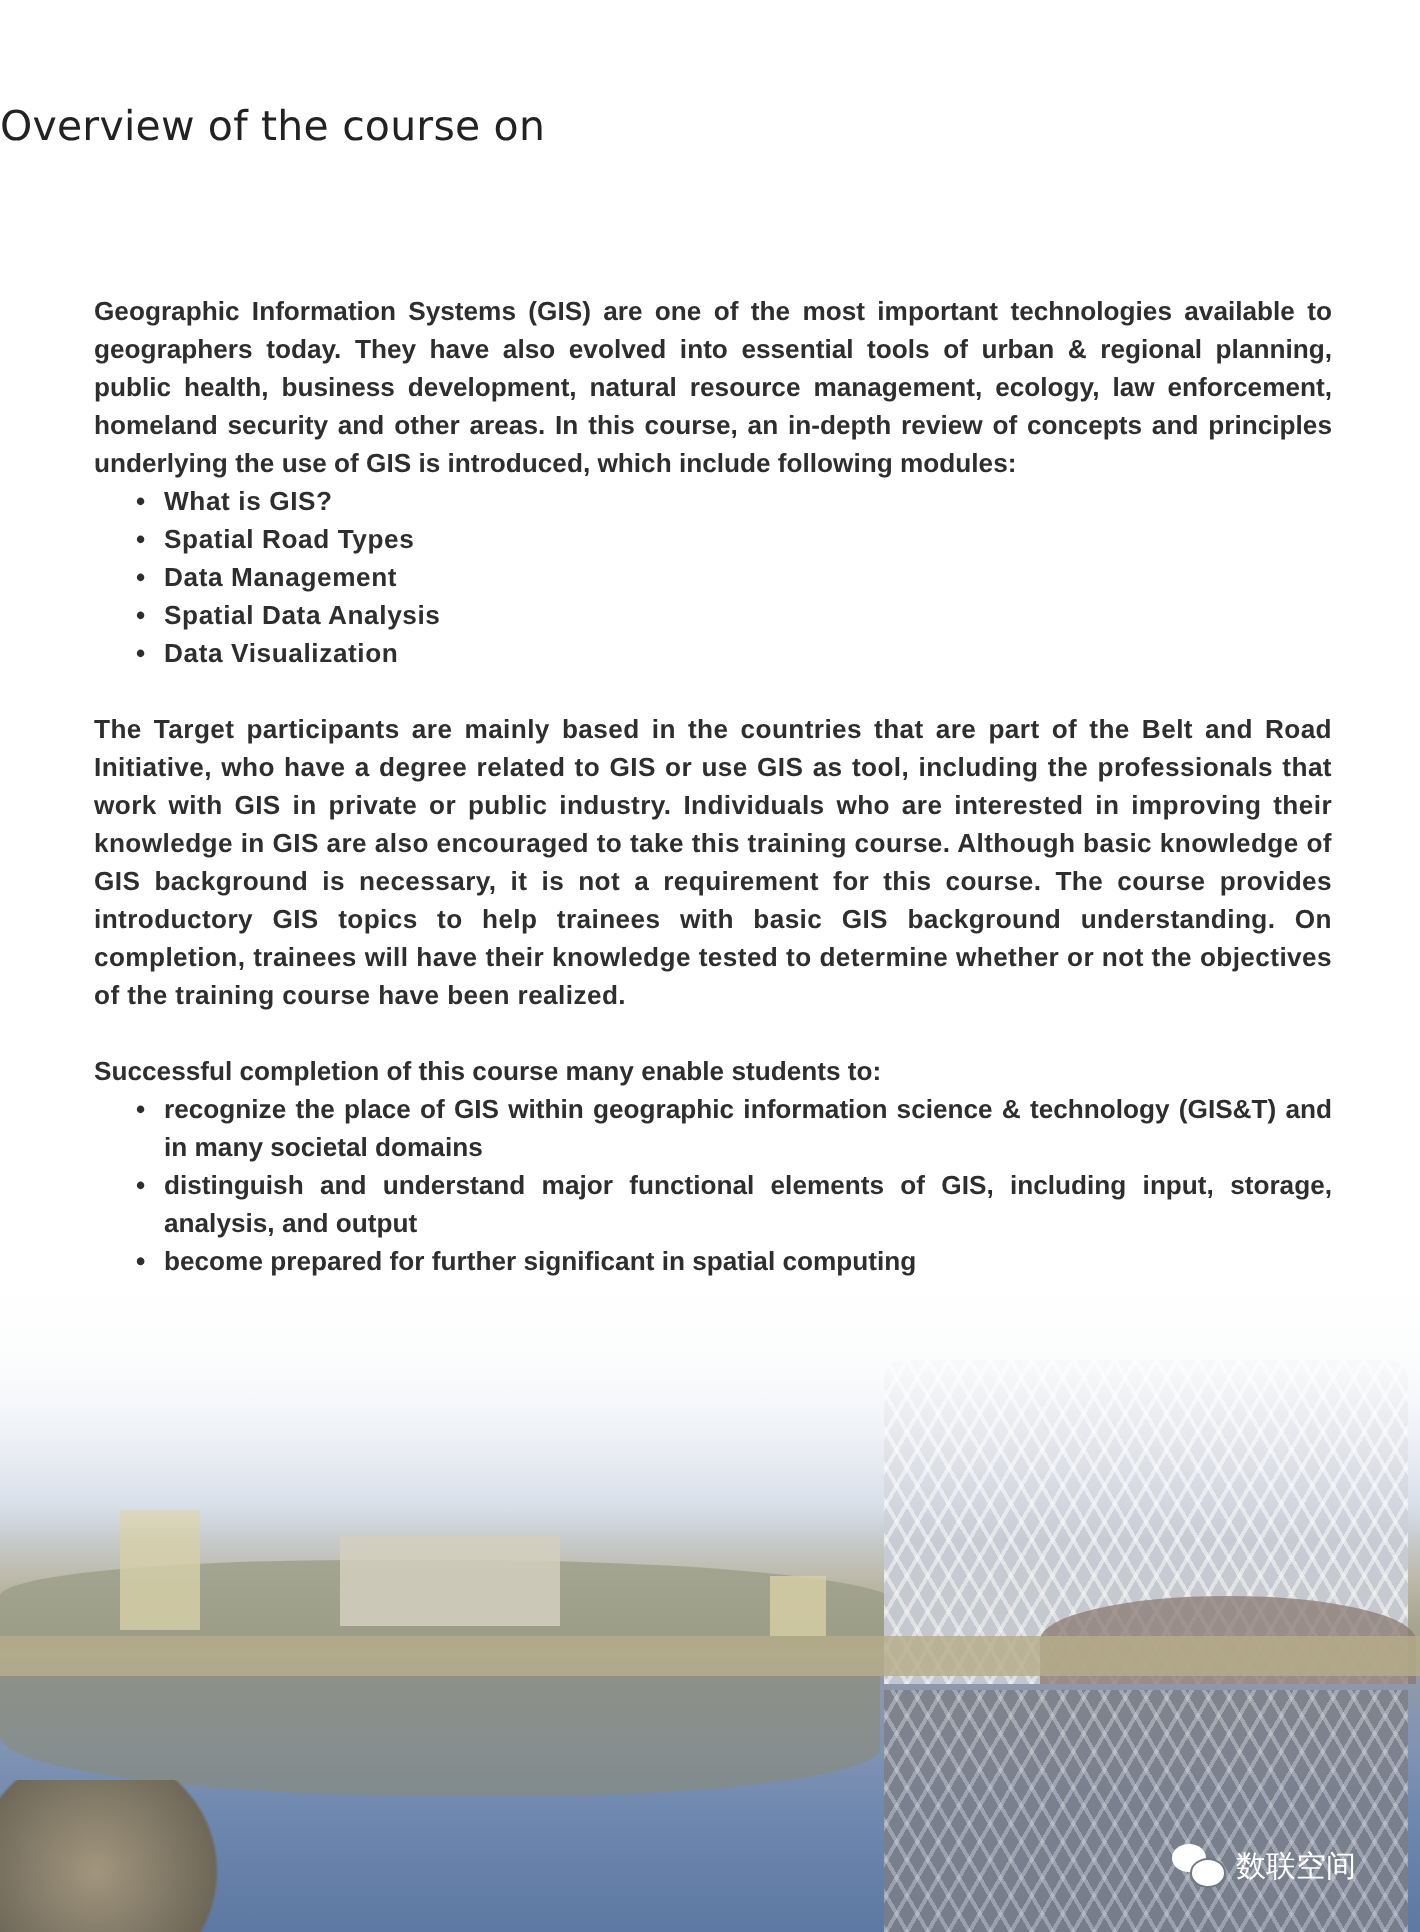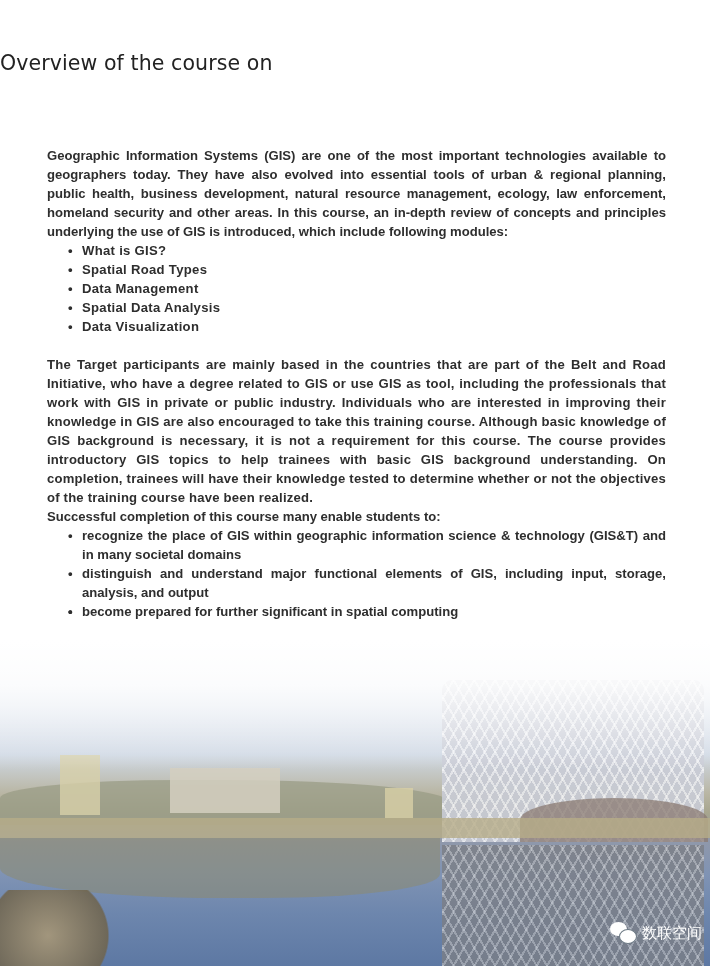--- a/index.html
+++ b/index.html
@@ -17,21 +17,21 @@
     position: absolute; left: 47px; width: 619px; top: 146px;
     font-size: 13.1px; line-height: 19px; color: #2e2e2e; font-weight: bold;
   }
   .para { margin: 0; text-align: justify; }
   ul { list-style: none; margin: 0; padding: 0; }
   ul.modules { padding-left: 21px; margin-bottom: 19px; }
   ul.modules li { position: relative; padding-left: 14px; letter-spacing: 0.3px; }
   ul.outcomes { padding-left: 21px; }
   ul.outcomes li { position: relative; padding-left: 14px; text-align: justify; }
   li .bullet { position: absolute; left: 0; top: 0; }
-  .p2 { letter-spacing: 0.2px; }
+  .p2 { letter-spacing: 0.2px; margin-bottom: 19px; }
   .photo {
     position: absolute; left: 0; top: 640px; width: 710px; height: 326px; overflow: hidden;
     background: linear-gradient(to bottom, #eef1f6 0%, #dfe5ee 20%, #cfd8e4 35%, #b9b6a4 47%, #a7a58e 53%, #8f98ab 62%, #7f93b4 72%, #6d86ad 84%, #5d78a3 100%);
   }
   .photo .fade {
     position: absolute; left: 0; top: 0; width: 710px; height: 130px;
     background: linear-gradient(to bottom, #ffffff 0%, rgba(255,255,255,0.85) 35%, rgba(255,255,255,0) 100%);
   }
   .photo .bld-left { position: absolute; left: 60px; top: 115px; width: 40px; height: 60px; background: #d7cfa9; opacity: .8; }
   .photo .bld-mid { position: absolute; left: 170px; top: 128px; width: 110px; height: 45px; background: #d3cfbf; opacity: .85; }
@@ -52,21 +52,21 @@
     background:
       repeating-linear-gradient(60deg, rgba(255,255,255,0.35) 0 2px, transparent 2px 9px),
       repeating-linear-gradient(-60deg, rgba(255,255,255,0.35) 0 2px, transparent 2px 9px),
       #7c7f86;
     opacity: .8;
   }
   .photo .reflect-trees { position: absolute; left: 0; top: 198px; width: 440px; height: 60px; background: #8c8a70; border-radius: 0 0 40% 50%; opacity: .55; }
   .photo .bush { position: absolute; left: 0; top: 250px; width: 120px; height: 76px; background: radial-gradient(circle at 40% 60%, #a89878, #6f6550 70%, transparent 72%); opacity: .9; }
   .watermark {
     position: absolute; left: 586px; top: 922px; display: flex; align-items: center; gap: 6px;
-    color: #ffffff; font-family: "DejaVu Sans", sans-serif; font-size: 15px; margin-left: 24px;
+    color: #ffffff; font-family: "DejaVu Sans", sans-serif; font-size: 15px;
   }
   .wm-icon { width: 26px; height: 22px; position: relative; }
   .wm-icon .b1 { position: absolute; left: 0; top: 0; width: 17px; height: 14px; background: #fff; border-radius: 50%; }
   .wm-icon .b2 { position: absolute; left: 9px; top: 7px; width: 16px; height: 13px; background: #fff; border-radius: 50%; border: 1.5px solid #6d7a85; }
 </style>
 </head>
 <body>
 
 <div class="title">
   <div>Overview of the course on</div>

